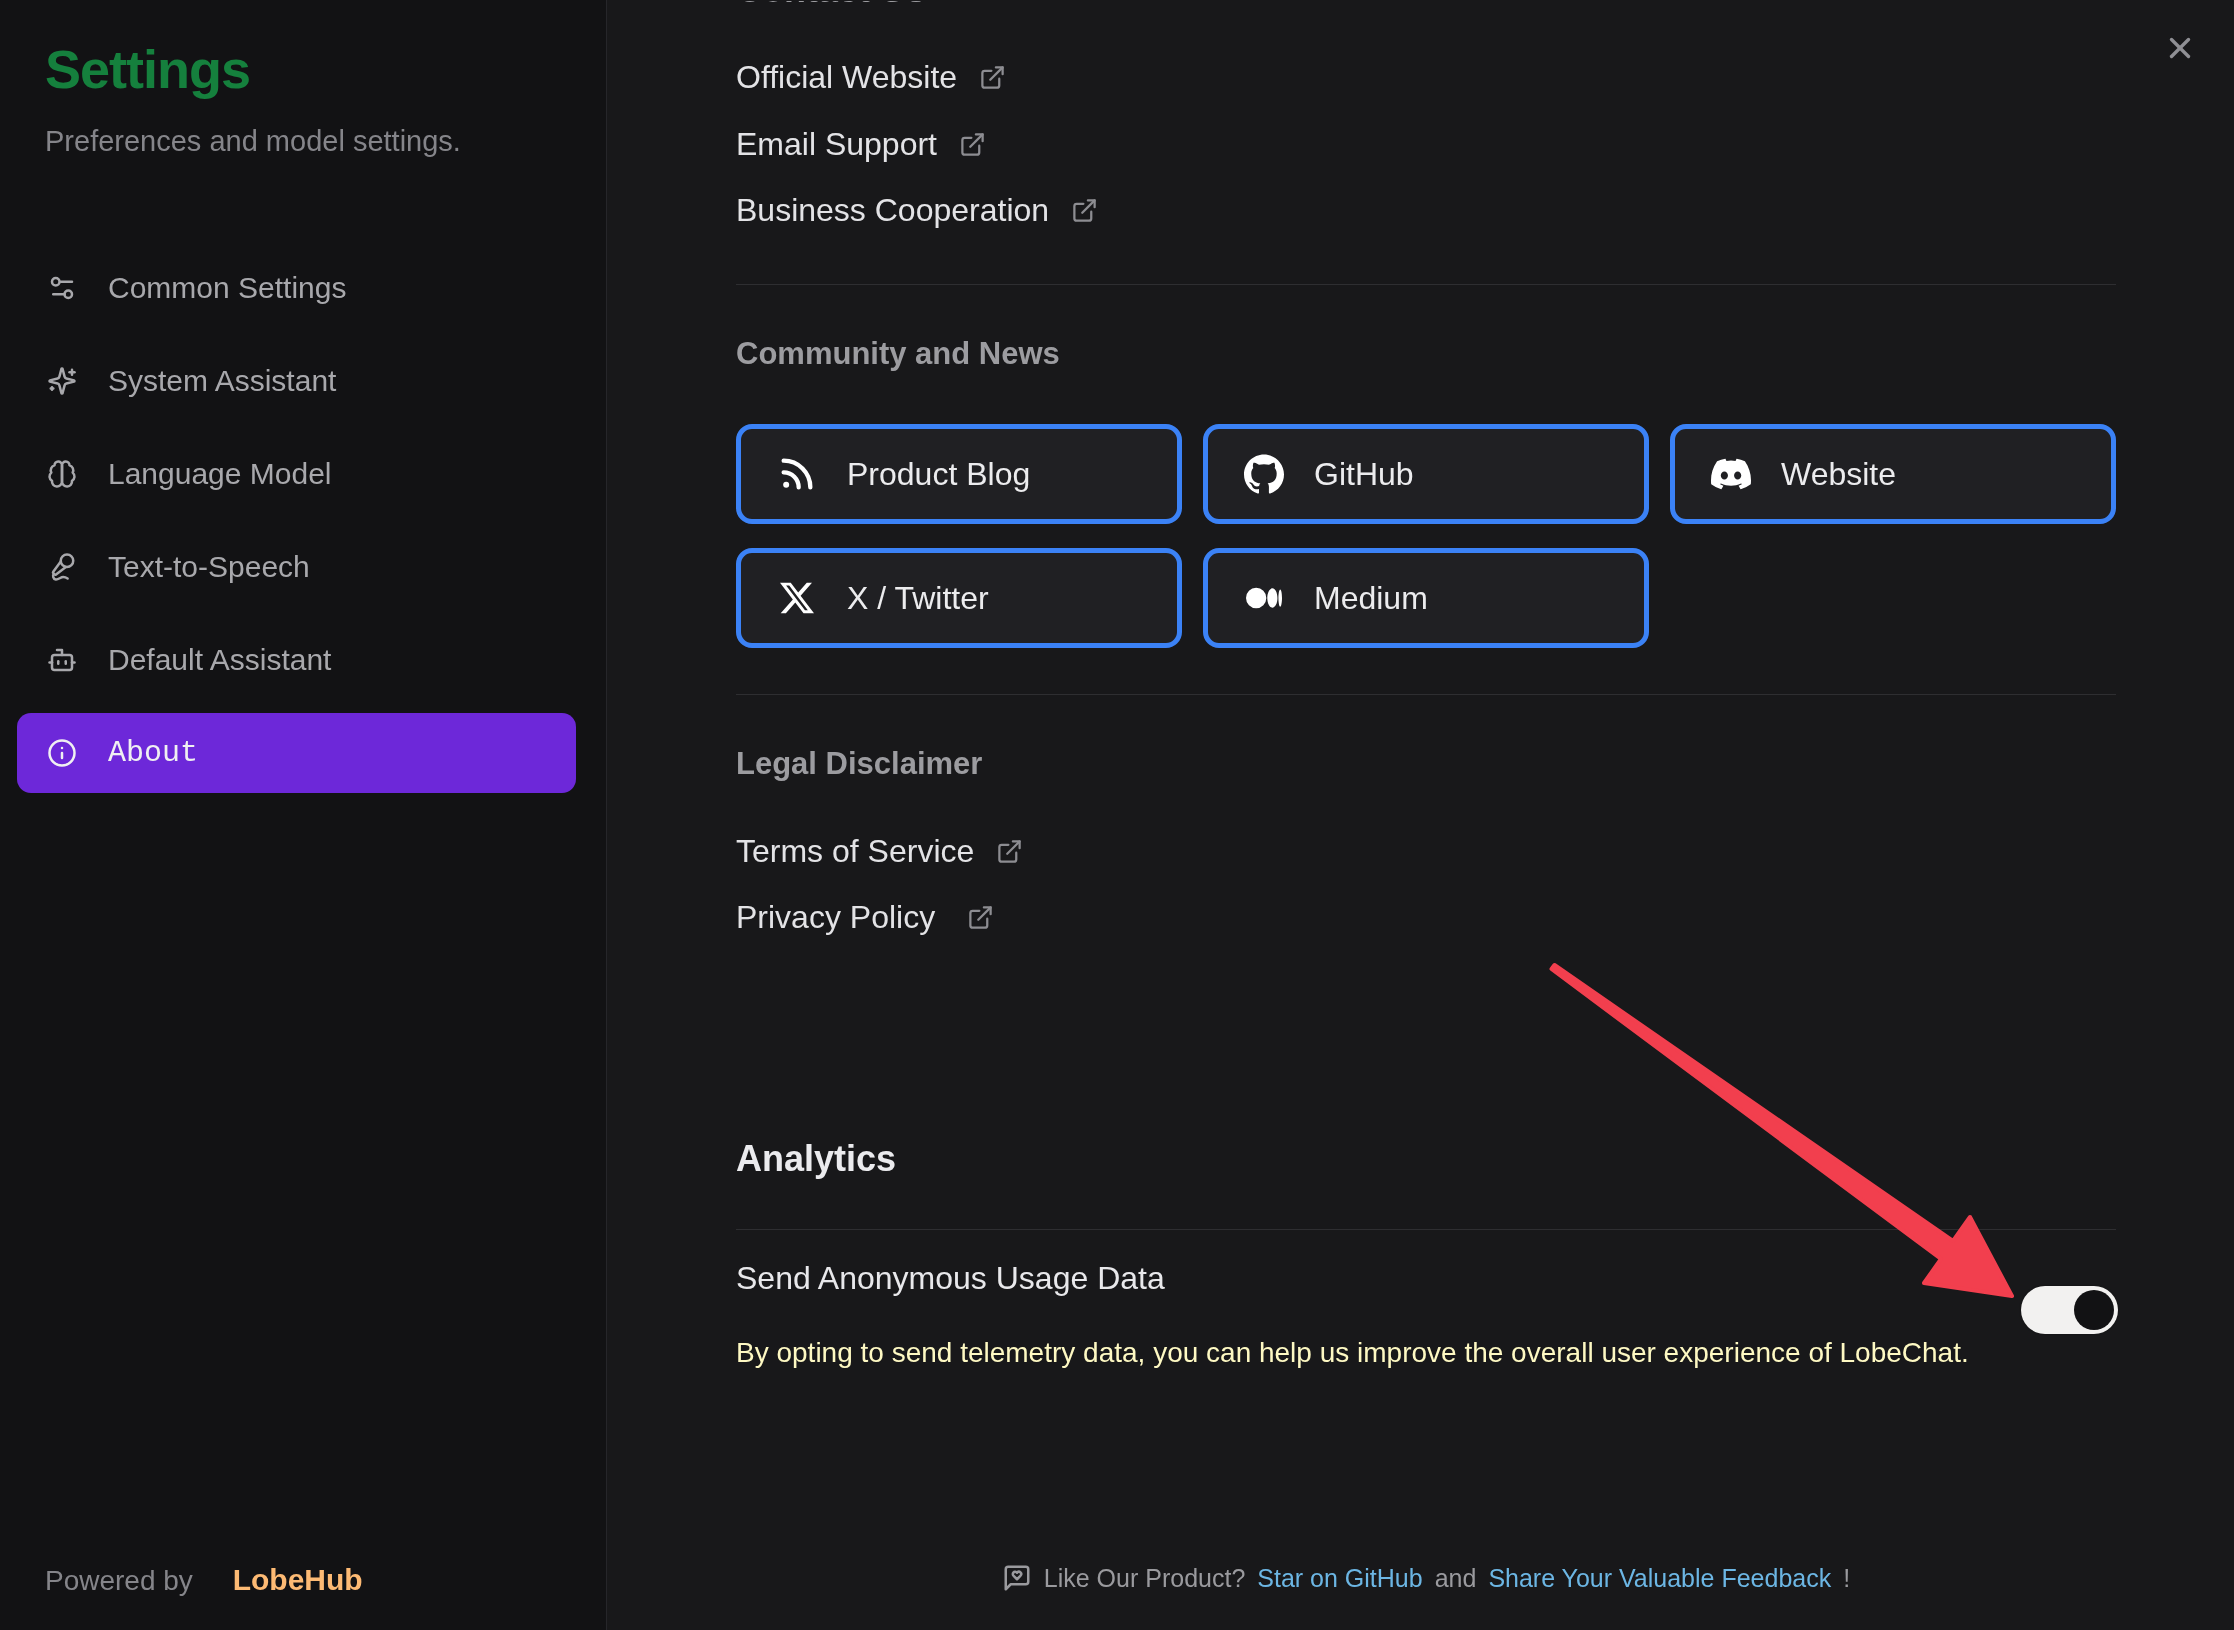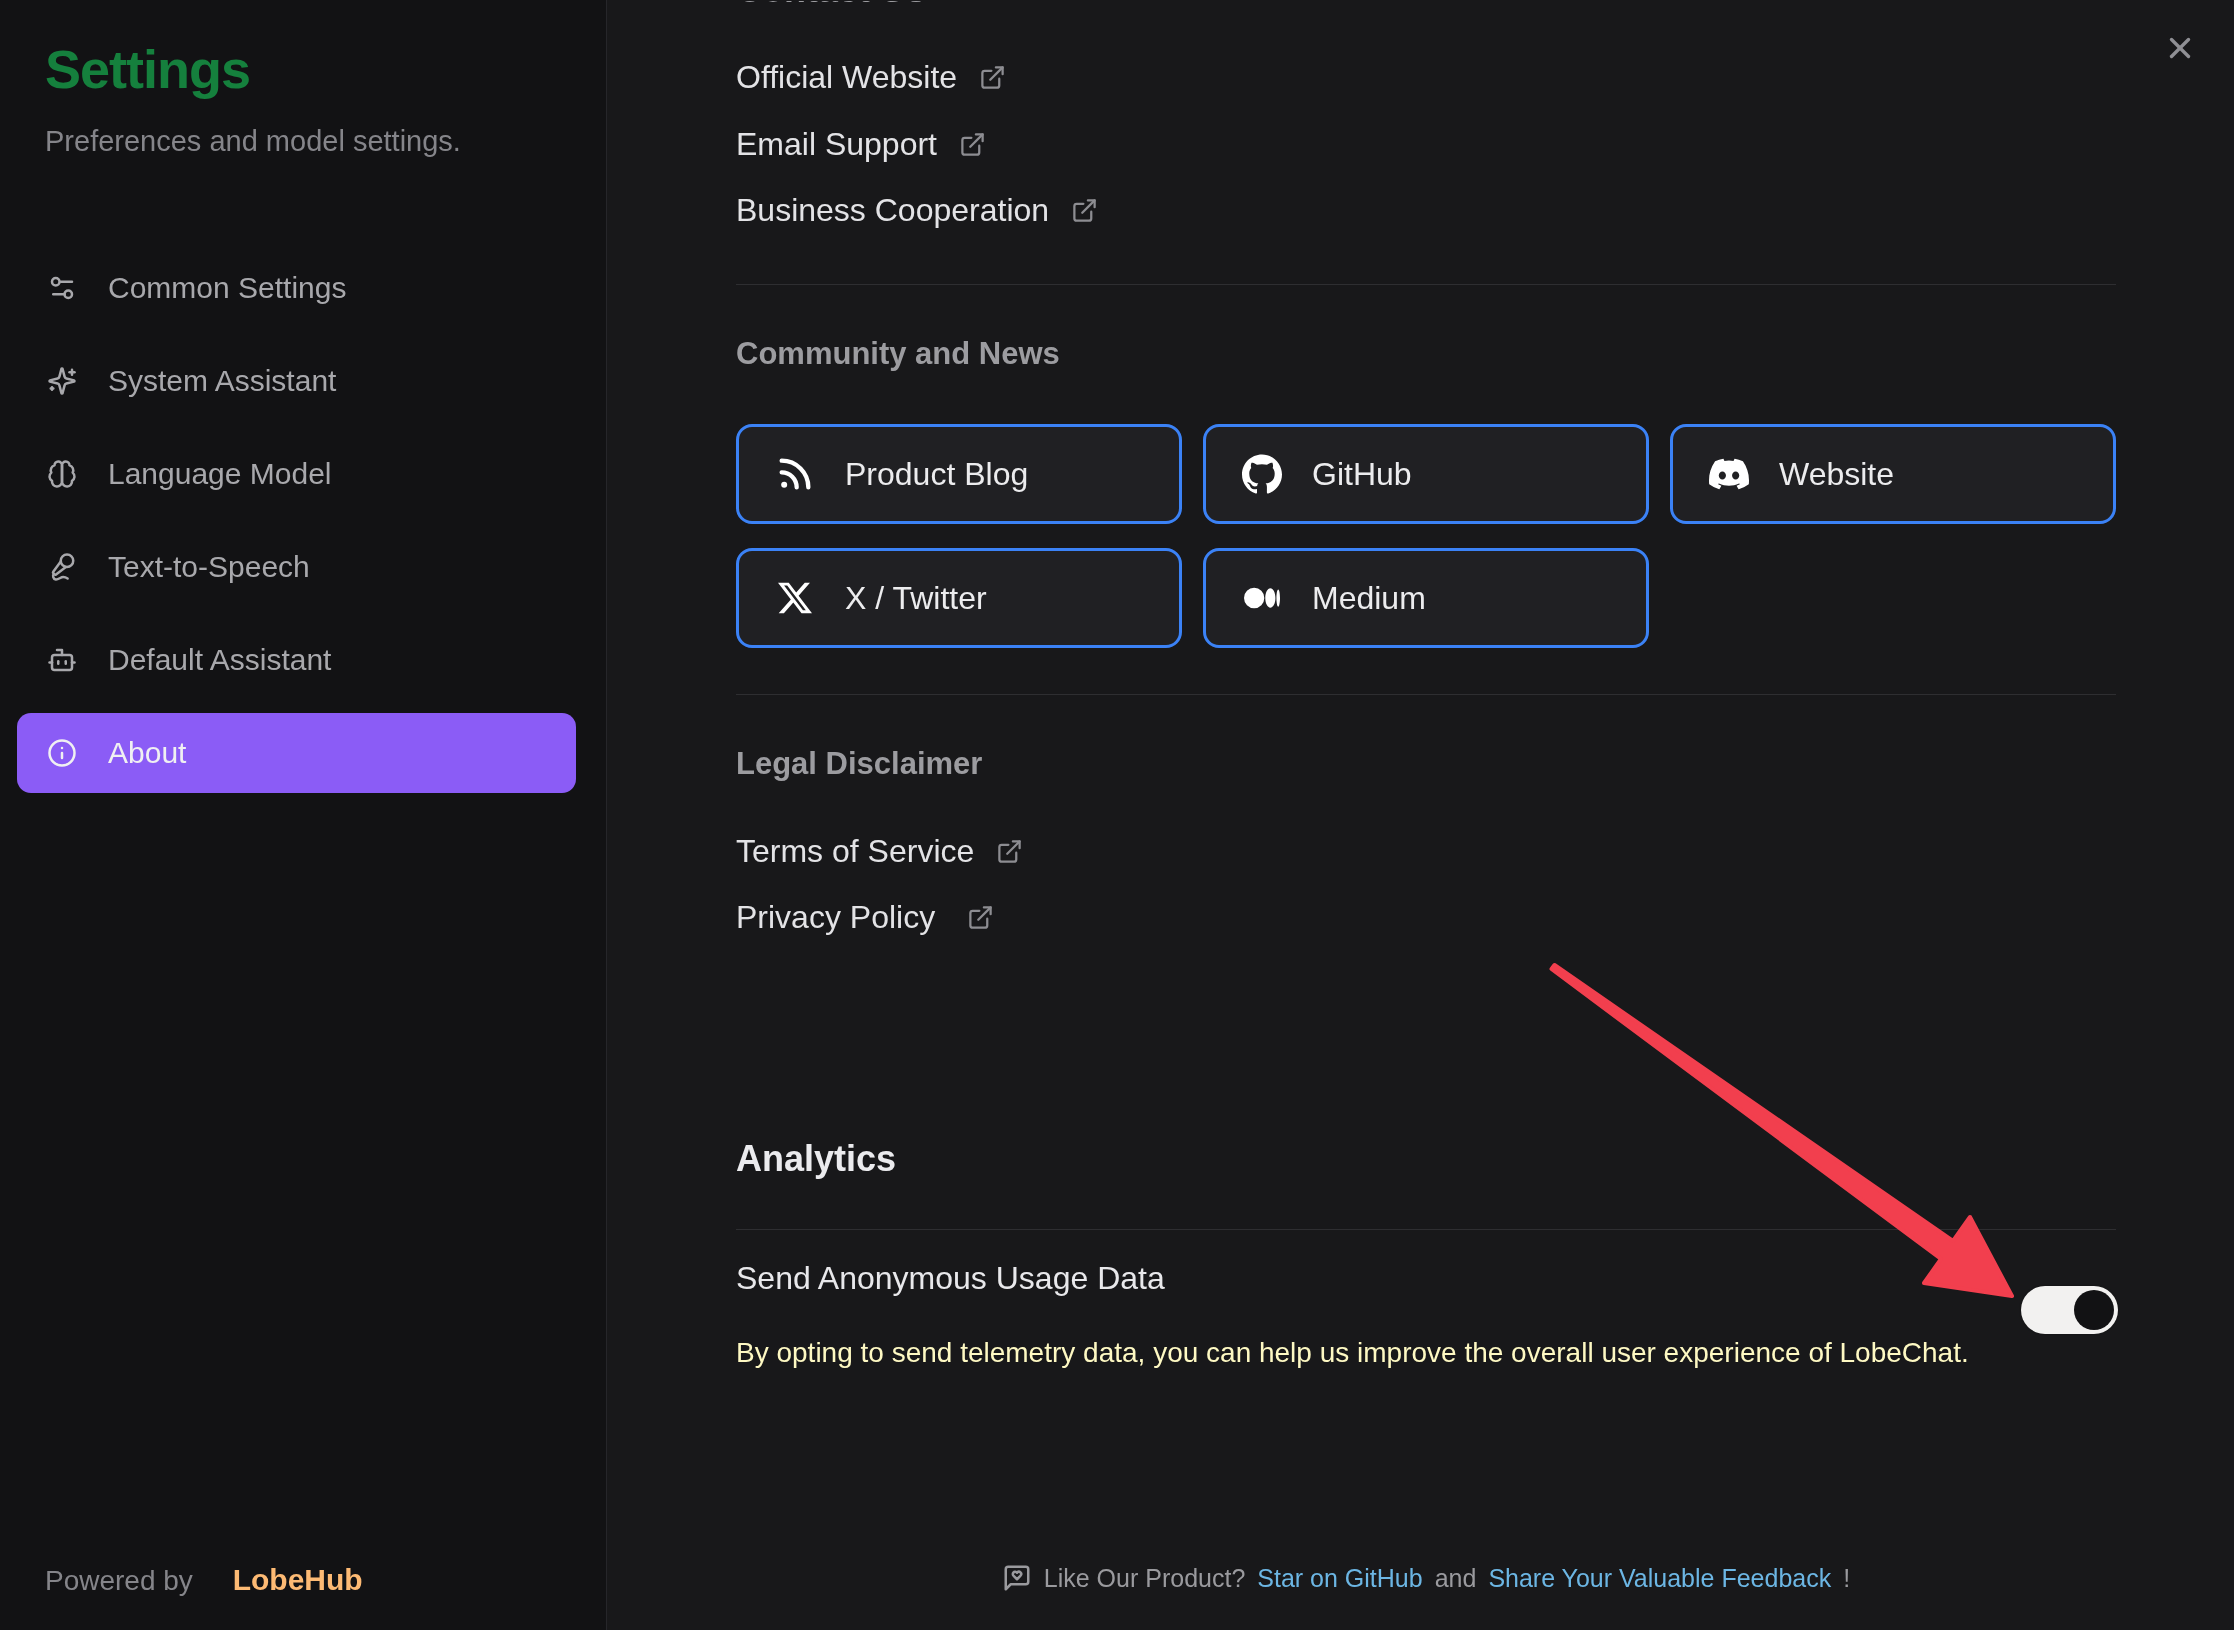--- a/index.html
+++ b/index.html
@@ -26,21 +26,21 @@
   }
   .nav { position:absolute; left:17px; right:30px; top:248px; }
   .nav-item {
     height:80px; margin-bottom:13px; border-radius:14px;
     display:flex; align-items:center; padding-left:30px; gap:31px;
     color:#a8a8ac; cursor:pointer;
   }
   .nav-item .icon { width:30px; height:30px; flex:0 0 30px; display:flex; }
   .nav-item .icon svg { width:30px; height:30px; stroke:#a8a8ac; }
   .nav-item .label { font-size:30px; white-space:nowrap; }
-  .nav-item.active { background:#8b5cf6; color:#f0f0f2; }
+  .nav-item.active { background:#6d28d9; color:#f0f0f2;font-family:Liberation Mono, monospace; }
   .nav-item.active .icon svg { stroke:#f0f0f2; }
 
   .powered {
     position:absolute; left:45px; top:1563px; font-size:28px; color:#85858a;
     white-space:nowrap;
   }
   .powered b { font-size:30px; font-weight:700; color:#fdba74;margin-left:32px; }
 
   
   .main {
@@ -65,21 +65,21 @@
   .section-heading {
     position:absolute; font-size:31px; font-weight:700; color:#9c9ca0; white-space:nowrap;
   }
 
   .btn-grid {
     position:absolute; left:0; top:423px; width:1402px;
     display:flex; flex-wrap:wrap; gap:24px 21px;
   }
   .card-btn {
     width:446px; height:100px; background:#202023;
-    border:3px solid #3b82f6; border-radius:16px;
+    border:5px solid #3b82f6; border-radius:16px;
     display:flex; align-items:center; padding-left:36px; gap:30px;
     cursor:pointer;
   }
   .card-btn .bicon { width:40px; height:40px; flex:0 0 40px; display:flex; align-items:center; justify-content:center; }
   .card-btn .bicon svg { width:40px; height:40px; }
   .card-btn .blabel { font-size:32px; color:#ececee; white-space:nowrap; }
 
   .analytics-heading {
     position:absolute; top:1137px; font-size:36px; font-weight:700; color:#ebebee;
   }

